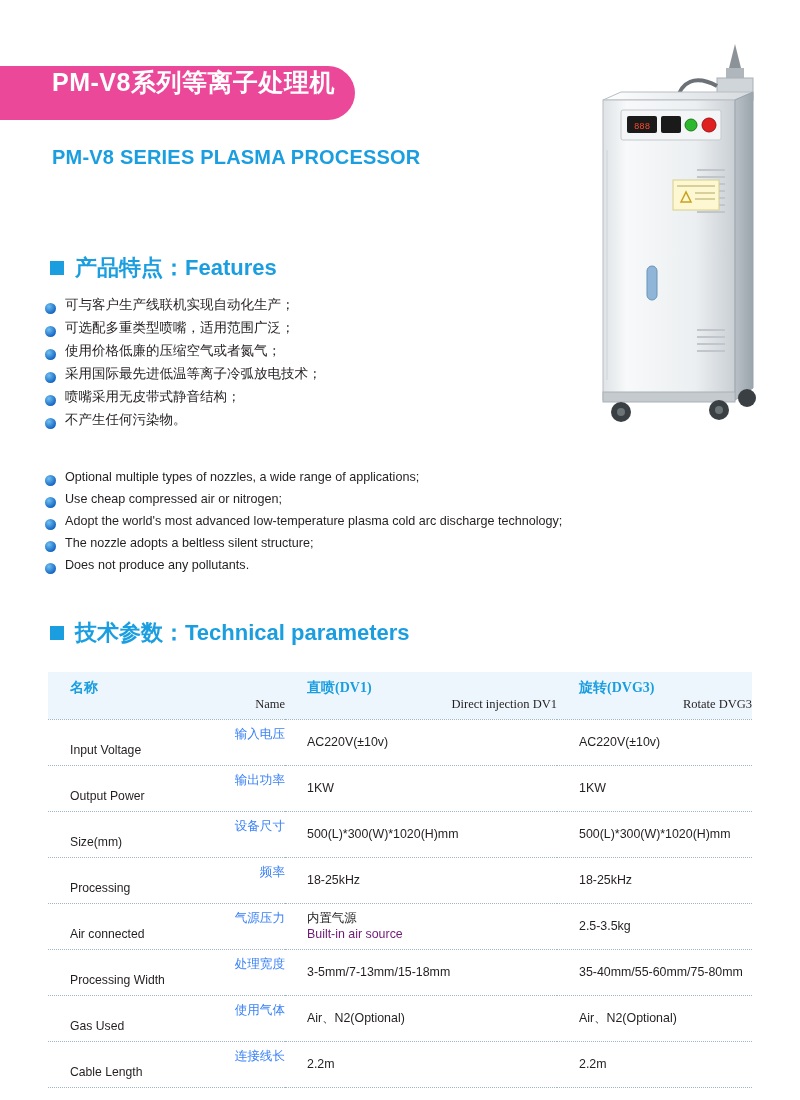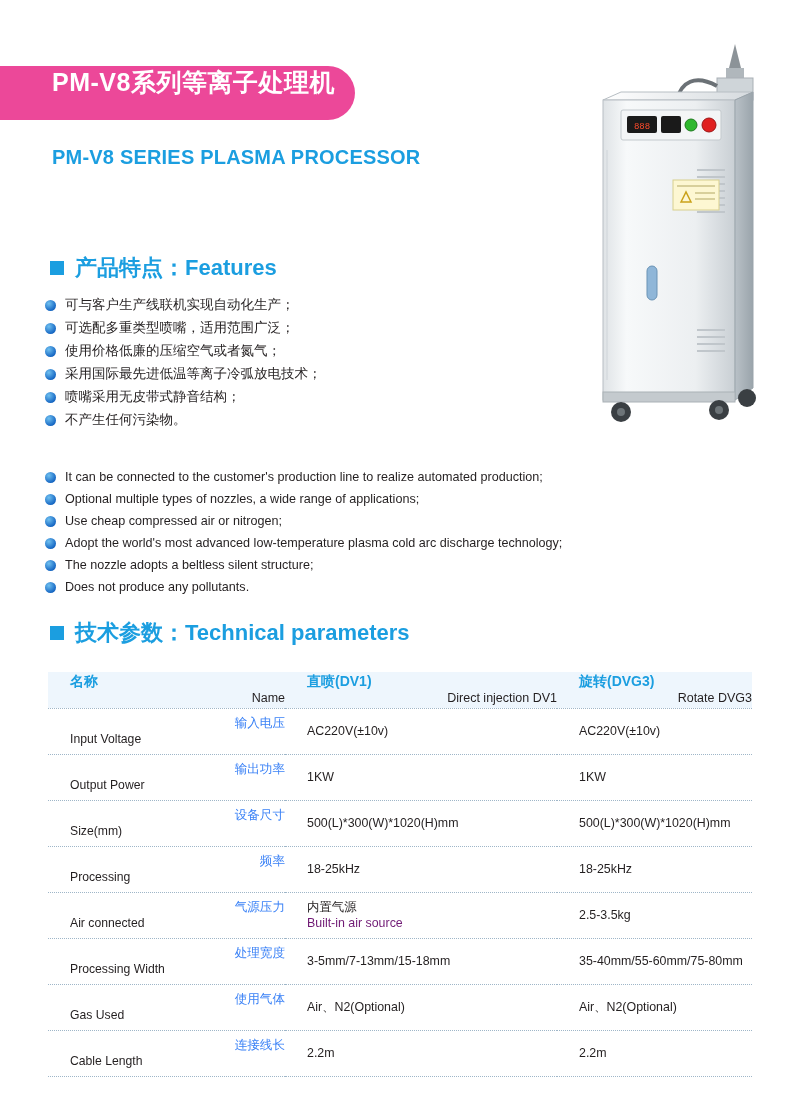--- a/index.html
+++ b/index.html
@@ -46,21 +46,21 @@
     width:14px;height:14px;background:#1b9ee0;display:inline-block;margin-right:11px;
   }
   .section-head .txt{
     color:#1b9ee0;font-size:22px;font-weight:bold;
   }
   #feat-head{left:50px;top:253px;}
   #tech-head{left:50px;top:618px;}
   
   .bullets{position:absolute;}
   .bullet-row{
-    display:flex;align-items:flex-start;
+    display:flex;align-items:flex-end;
     margin-bottom:4px;
   }
   .dot{
     width:11px;height:11px;border-radius:50%;
     background:#1b6fd0;
     background:radial-gradient(circle at 35% 32%, #6fc0f0 0%, #1768c4 70%, #0f4f9c 100%);
     flex:0 0 auto;margin-top:4px;margin-right:9px;
   }
   .b-cn{font-size:13.5px;color:#231f20;line-height:18px;}
   .b-en{font-size:12.6px;color:#231f20;line-height:18px;}
@@ -71,21 +71,21 @@
   
   .photo{
     position:absolute;left:585px;top:30px;width:195px;height:400px;
   }
   
   .table-wrap{
     position:absolute;left:48px;top:672px;width:704px;
   }
   table{border-collapse:collapse;width:100%;}
   th,td{text-align:left;vertical-align:middle;padding:0;}
-  .hdr-row{background:#eef6fd;height:36px;}
+  .hdr-row{background:#eef6fd;height:47px;font-family:Liberation Serif, serif;}
   .hdr-row th{padding-left:22px;}
   .hdr-cn{color:#1b9ee0;font-size:14px;font-weight:bold;display:block;line-height:17px;}
   .hdr-en{color:#231f20;font-size:12.5px;font-weight:normal;display:block;line-height:16px;text-align:right;}
   .data-row{height:46px;border-bottom:1px dotted #9fb6c8;}
   .data-row td{padding-left:22px;}
   td.name-cell{width:215px;}
   td.col2{width:250px;}
   .c-cn{font-size:12.6px;color:#3b82f6;display:block;line-height:16px;text-align:right;}
   .c-en{font-size:12.2px;color:#231f20;display:block;line-height:16px;}
   .val{font-size:12.4px;color:#231f20;display:block;line-height:16px;}
@@ -204,24 +204,20 @@
   </div>
   <div class="bullet-row">
     <span class="dot"></span>
     <span class="b-cn">不产生任何污染物。</span>
   </div>
 </div>
 
 <div class="bullets" id="features-en">
   <div class="bullet-row">
     <span class="dot"></span>
-    <span class="b-en">It can be connected to the customer's production line to realize automated production;</span>
-  </div>
-  <div class="bullet-row">
-    <span class="dot"></span>
     <span class="b-en">Optional multiple types of nozzles, a wide range of applications;</span>
   </div>
   <div class="bullet-row">
     <span class="dot"></span>
     <span class="b-en">Use cheap compressed air or nitrogen;</span>
   </div>
   <div class="bullet-row">
     <span class="dot"></span>
     <span class="b-en">Adopt the world's most advanced low-temperature plasma cold arc discharge technology;</span>
   </div>

